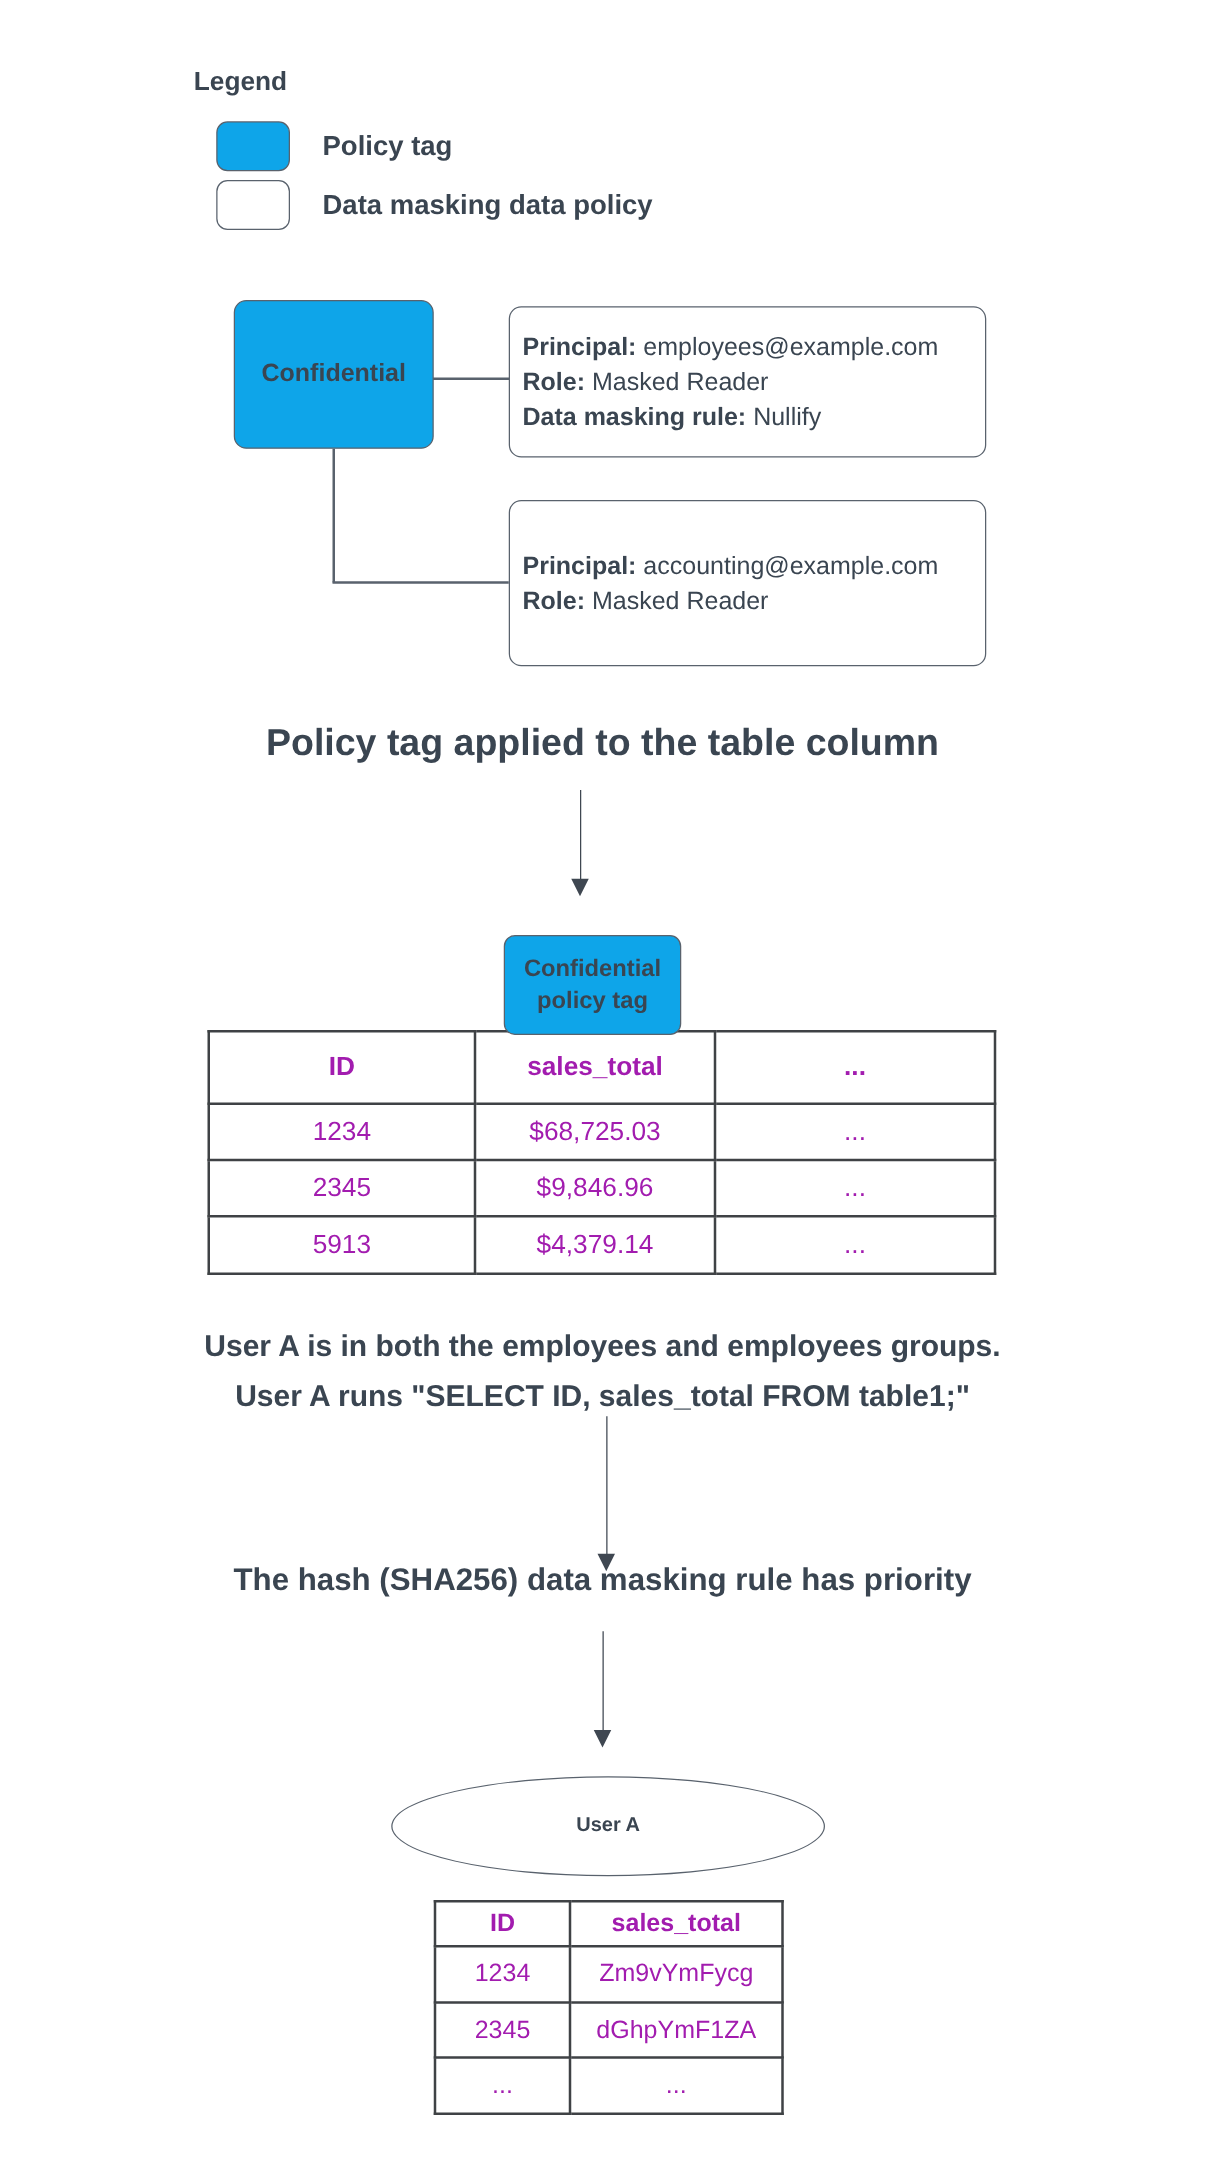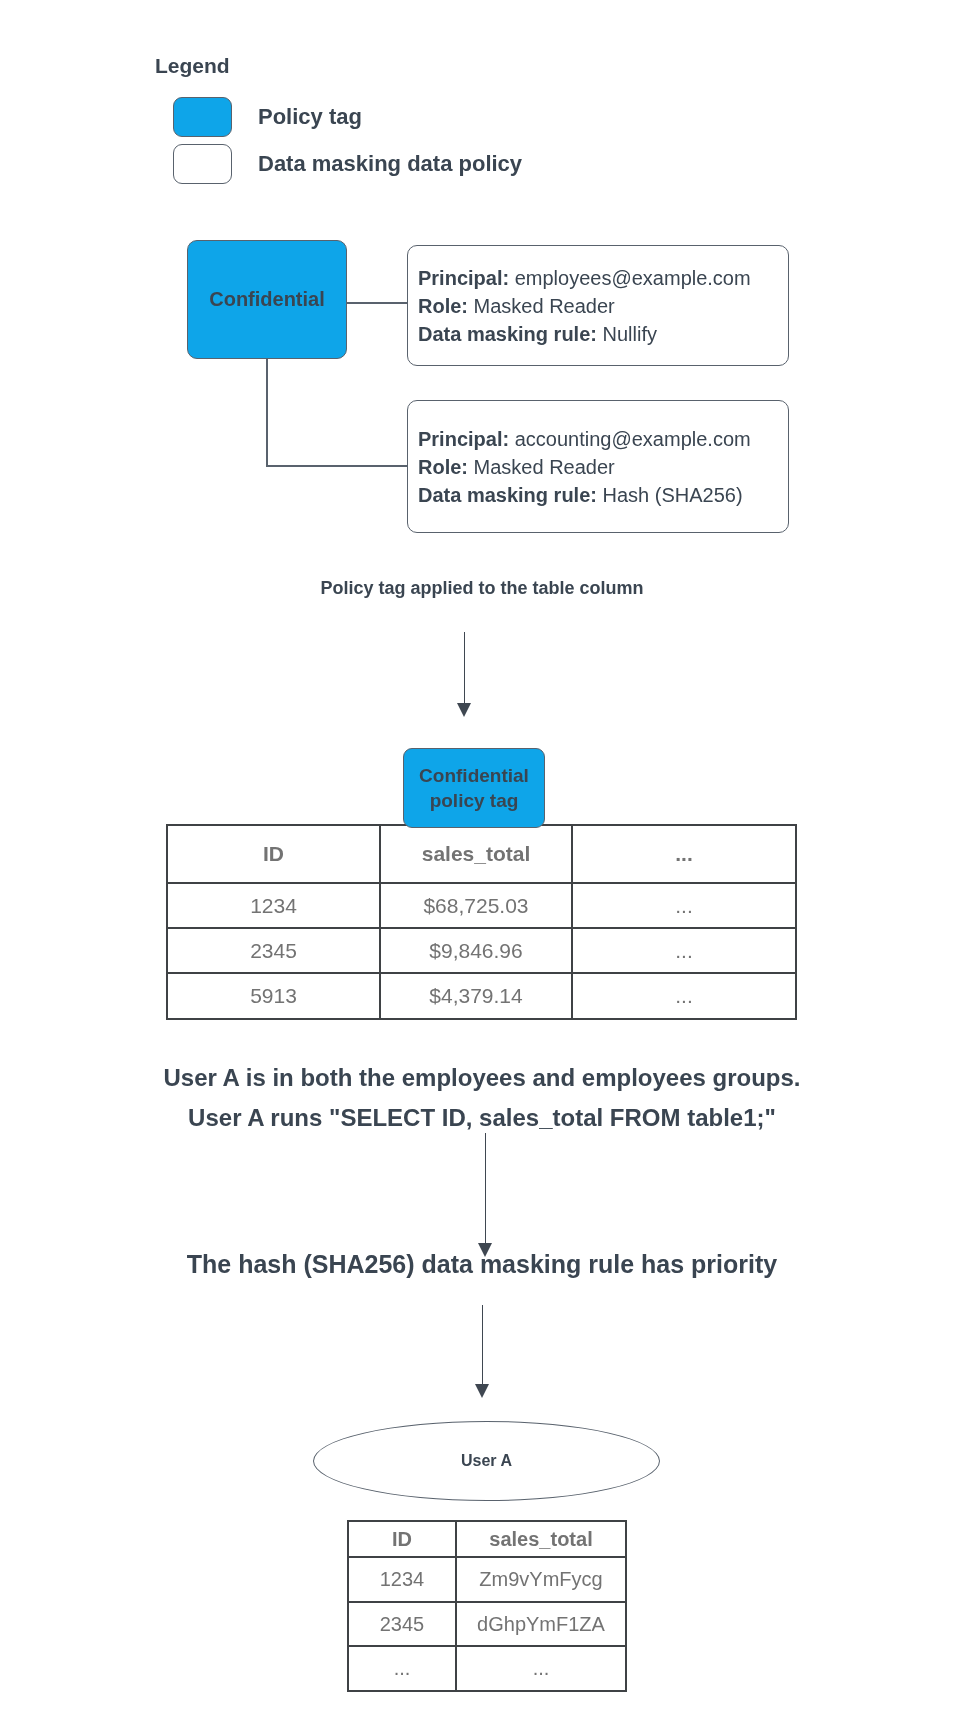--- a/index.html
+++ b/index.html
@@ -11,21 +11,21 @@
   .node{border:1.5px solid #59626d;border-radius:10px;}
   .blue{background:#0ea5e9;}
   .white{background:#ffffff;}
   .center-flex{display:flex;align-items:center;justify-content:center;text-align:center;}
   .conn{background:#59626d;}
   .arrow-line{width:0;border-left:1.5px solid #3f4751;}
   .arrow-head{width:0;height:0;border-left:7px solid transparent;border-right:7px solid transparent;border-top:14px solid #3f4751;}
   .caption{left:0;width:964px;text-align:center;font-weight:bold;color:#3a4551;}
   .policy-box{display:flex;flex-direction:column;justify-content:center;padding-left:10px;font-size:20px;line-height:28px;color:#3a4551;}
   .policy-box b{color:#3a4551;}
-  table.grid{border-collapse:collapse;table-layout:fixed;color:#737373;}
+  table.grid{border-collapse:collapse;table-layout:fixed;color:#a21caf;}
   table.grid td,table.grid th{border:2px solid #3f4245;text-align:center;vertical-align:middle;padding:0;}
   table.grid th{font-weight:bold;}
   #table1{font-size:21px;}
   #table2{font-size:20px;}
   .legend-label{font-size:22px;font-weight:bold;color:#3a4551;line-height:40px;}
 </style>
 </head>
 <body>
 
 <div id="canvas">
@@ -44,24 +44,23 @@
 
   <div class="abs node white policy-box" style="left:407px;top:245px;width:382px;height:121px;">
     <div><b>Principal:</b><span> employees@example.com</span></div>
     <div><b>Role:</b><span> Masked Reader</span></div>
     <div><b>Data masking rule:</b><span> Nullify</span></div>
   </div>
 
   <div class="abs node white policy-box" style="left:407px;top:400px;width:382px;height:133px;">
     <div><b>Principal:</b><span> accounting@example.com</span></div>
     <div><b>Role:</b><span> Masked Reader</span></div>
-    <div><b>Data masking rule:</b><span> Hash (SHA256)</span></div>
   </div>
 
-  <div class="abs caption" style="top:578px;font-size:18px;">Policy tag applied to the table column</div>
+  <div class="abs caption" style="top:578px;font-size:30px;">Policy tag applied to the table column</div>
 
   <div class="abs arrow-line" style="left:464px;top:632px;height:72px;"></div>
   <div class="abs arrow-head" style="left:457px;top:703px;"></div>
 
   <div class="abs node blue" style="left:403px;top:748px;width:142px;height:80px;border-radius:9px;z-index:2;display:flex;flex-direction:column;align-items:center;justify-content:center;font-size:19px;font-weight:bold;line-height:25px;">
     <div>Confidential</div>
     <div>policy tag</div>
   </div>
 
   <table id="table1" class="abs grid" style="left:166px;top:824px;width:629px;height:194px;">

